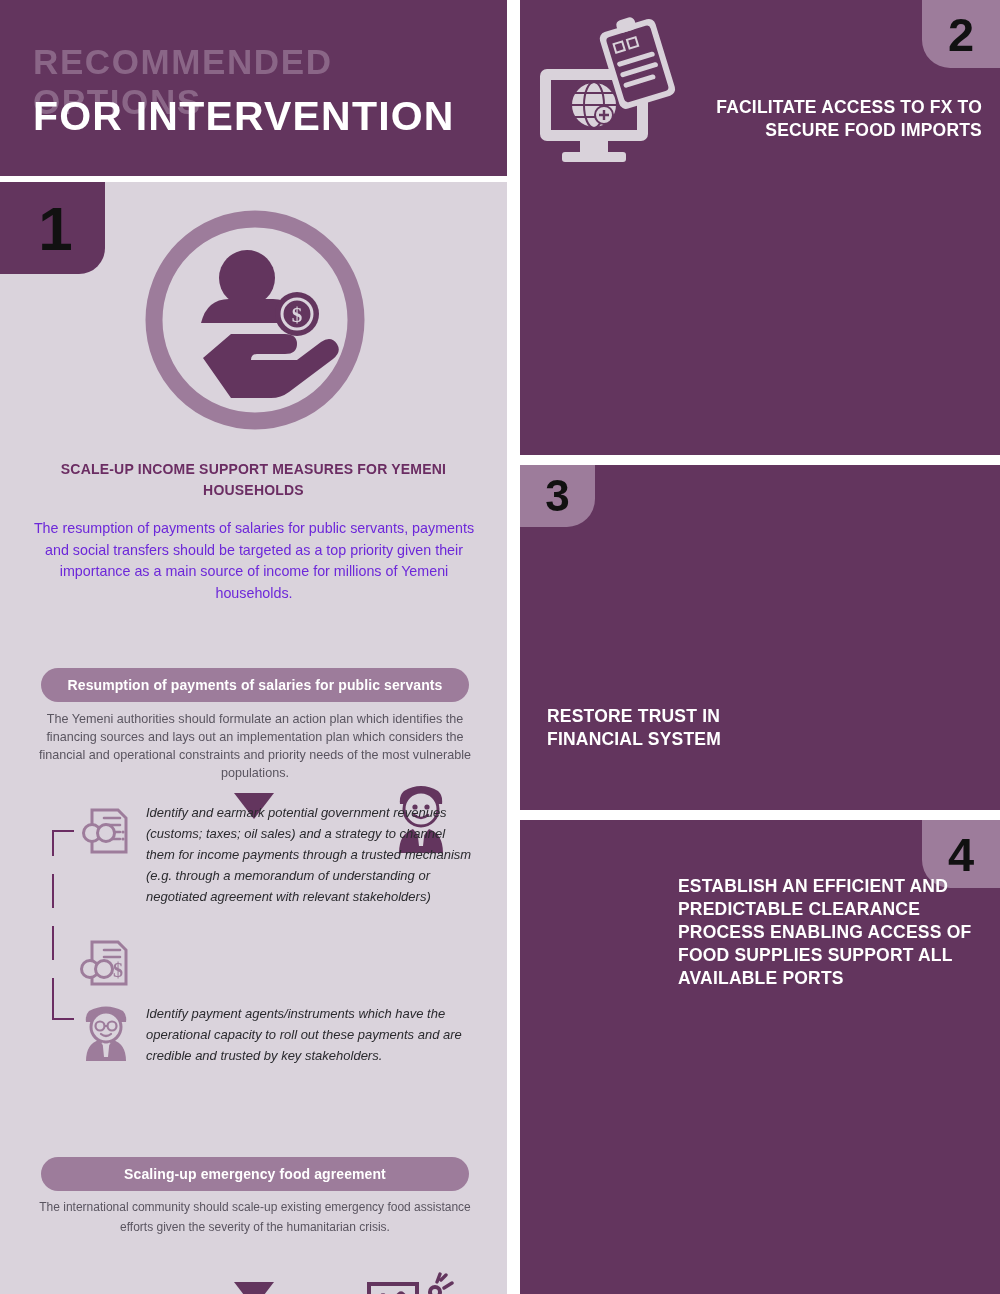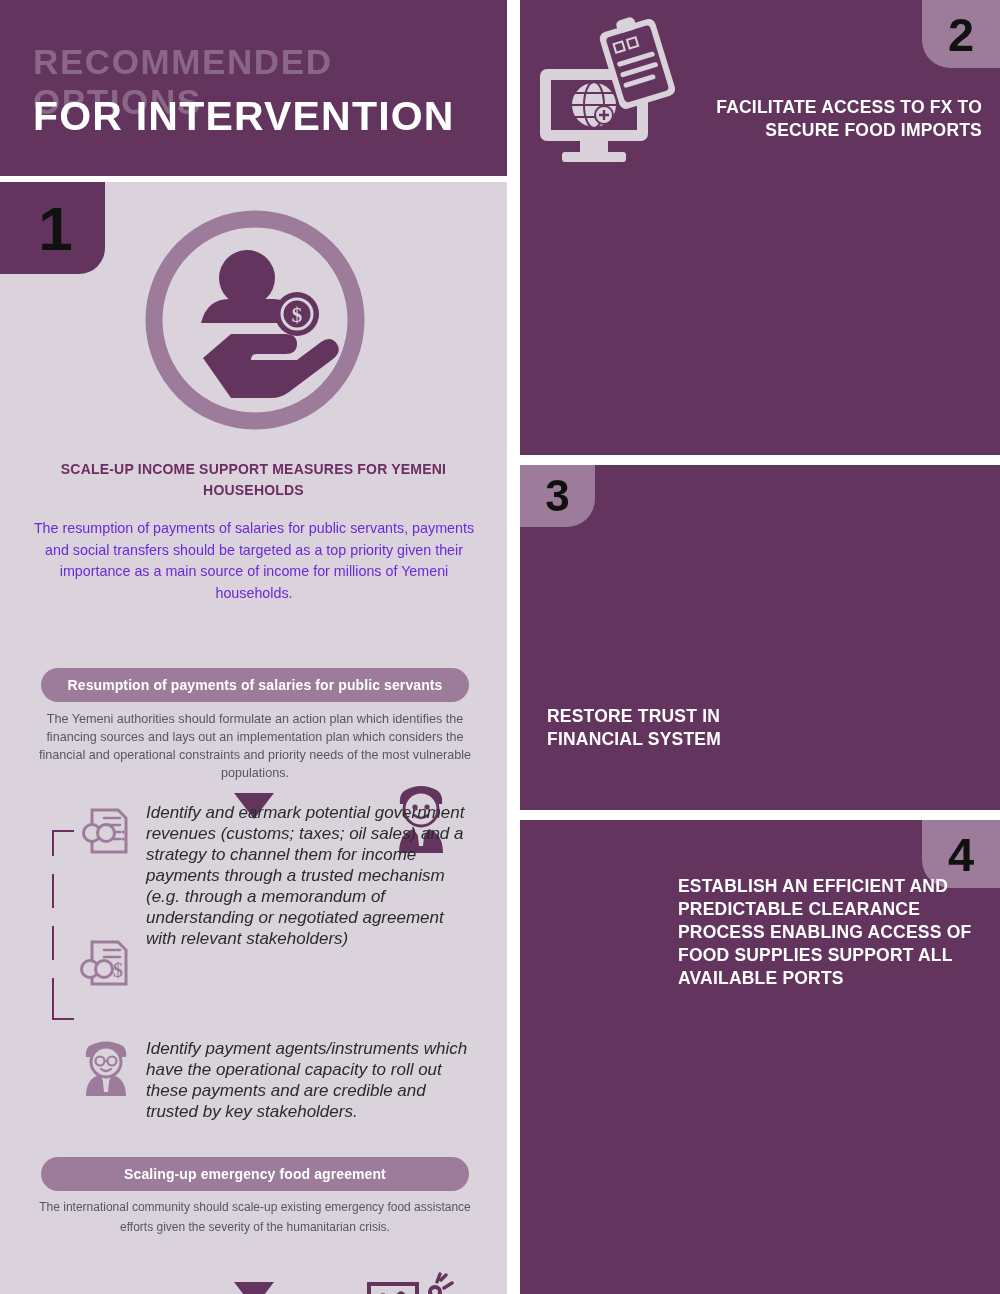--- a/index.html
+++ b/index.html
@@ -91,26 +91,26 @@
   .bk-v {
     position:absolute; left:0; width:2px; background:#6B2D63;
   }
   .bk-h {
     position:absolute; height:2px; background:#6B2D63;
   }
 
   .lb-row { position:absolute; left:78px; display:flex; gap:12px; }
   .lb-icon { flex:0 0 auto; width:56px; }
   .lb-text {
-    color:#2A2A2E; font-size:17px; line-height:21px;
+    color:#2A2A2E; font-size:13px; line-height:21px;
     font-style:italic; width:330px;
   }
   #lb1 { top:620px; }
   #lb2 { top:756px; }
-  #lb3 { top:856px; }
+  #lb3 { top:821px; }
 
   #p1-arrow2 { position:absolute; left:234px; top:1100px; }
   #p1-truck-icon { position:absolute; left:365px; top:1090px; }
 
   #p1-sub2 {
     position:absolute; left:38px; top:1016px; width:434px;
     text-align:center; color:#5A5560;
     font-size:12px; line-height:19.5px;
   }
 

